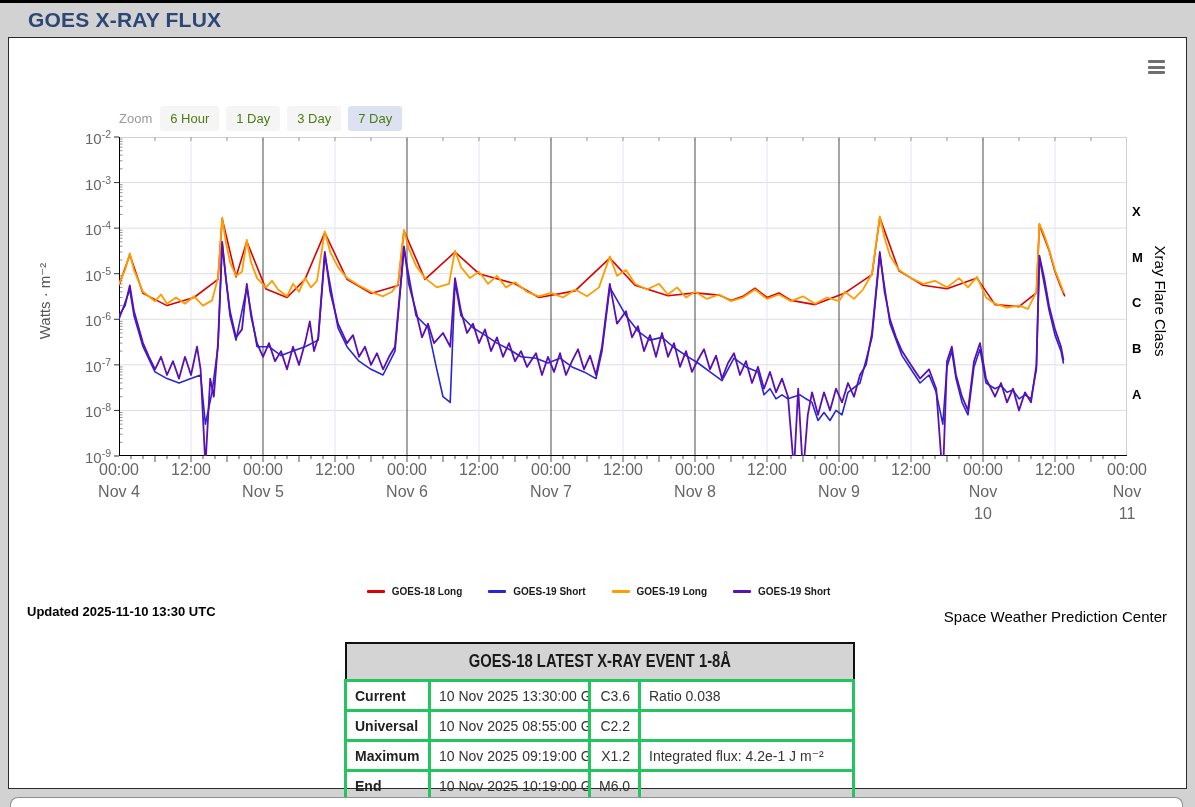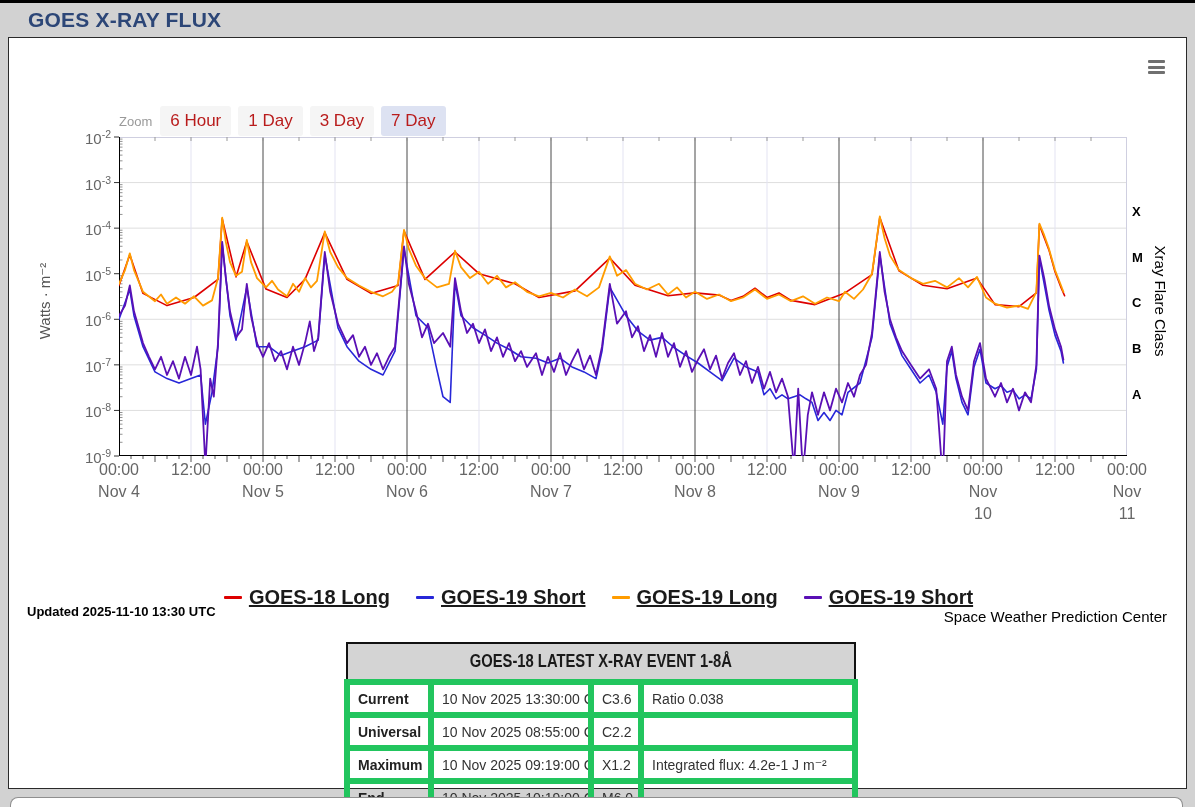--- a/index.html
+++ b/index.html
@@ -13,48 +13,48 @@
   .panel{
     position:absolute;left:8px;top:37px;width:1179px;height:752px;
     background:#fff;border:1px solid #2a2a2a;box-sizing:border-box;
   }
   .chart-title{position:absolute;left:0;top:16px;width:1179px;text-align:center;font-size:21px;color:#111;}
   .menu-btn{position:absolute;left:1139px;top:22px;width:20px;height:16px;cursor:pointer;}
   .menu-btn i{display:block;width:17px;height:3px;background:#707070;margin:0 0 2.5px 0;border-radius:1px;}
   .zoom-row{position:absolute;left:110px;top:68px;display:flex;align-items:center;}
   .zoom-label{font-size:13px;color:#999;margin-right:8px;}
   .zbtn{
-    font-family:inherit;font-size:17px;color:#b91c1c;background:#f5f5f5;border:none;
+    font-family:inherit;font-size:13px;color:#4d7c0f;background:#f5f5f5;border:none;
     border-radius:3px;padding:5px 10px;margin-right:7px;cursor:pointer;
   }
   .zbtn.active{background:#dde2f2;font-weight:normal;}
   #plot{position:absolute;left:110px;top:99px;width:1008px;height:319px;overflow:visible;}
   .yl{position:absolute;left:28px;width:74px;text-align:right;font-size:15px;color:#666;transform:translateY(-50%);}
   .yl sup{font-size:10.5px;}
   .y-title{position:absolute;left:-42px;top:252px;width:160px;height:22px;text-align:center;
     font-size:15px;color:#555;transform:rotate(-90deg);}
   .y2-title{position:absolute;left:1069px;top:252px;width:160px;height:22px;text-align:center;
     font-size:15px;color:#000;transform:rotate(90deg);}
   .fc{position:absolute;left:1123px;transform:translateY(-50%);font-size:13px;font-weight:bold;color:#000;}
   .xt{position:absolute;transform:translateX(-50%);text-align:center;color:#666;font-size:16px;line-height:21px;white-space:nowrap;}
   .xt .d{margin-top:1px;}
   .x-title{position:absolute;left:114px;top:503px;width:1008px;text-align:center;font-size:16px;color:#666;}
   .updated{position:absolute;left:18px;top:566px;font-size:13px;font-weight:bold;color:#000;}
   #legend{position:absolute;left:0;top:548px;width:1179px;display:flex;justify-content:center;align-items:center;}
   .legend-item{display:flex;align-items:center;margin:0 13px;cursor:pointer;}
   .legend-item .swatch{display:inline-block;width:18px;height:3px;margin-right:7px;border-radius:1px;}
-  .legend-item .lbl{font-size:20px;font-weight:600;color:#1a1a1a;text-decoration:underline;}
+  .legend-item .lbl{font-size:10px;font-weight:600;color:#1a1a1a;}
   .credit{position:absolute;right:19px;top:570px;font-size:15px;color:#000;}
   #event-table{position:absolute;left:335px;top:604px;width:508px;border-collapse:collapse;table-layout:fixed;}
   #event-table th{
     border:2px solid #111;background:#d4d4d4;height:31px;text-align:center;
     font-size:18px;font-weight:bold;color:#1a1a1a;padding:2px;
   }
   #event-table th .cond{display:inline-block;transform:scaleX(0.82);white-space:nowrap;}
-  #event-table td{border:6px solid #22c55e;font-size:14px;color:#333;padding:4px 8px;height:19px;overflow:hidden;white-space:nowrap;}
+  #event-table td{border:3px solid #22c55e;font-size:14px;color:#333;padding:4px 8px;height:19px;overflow:hidden;white-space:nowrap;}
   #event-table td.c0{font-weight:bold;color:#222;}
   #event-table td.c2{text-align:right;}
   .next-panel{position:absolute;left:10px;top:797px;width:1173px;height:12px;background:#fff;
     border:1px solid #8f8f8f;border-bottom:none;border-radius:8px 8px 0 0;box-sizing:border-box;}
 </style>
 </head>
 <body>
 
 <div class="topbar"></div>
 <div class="page-header">

